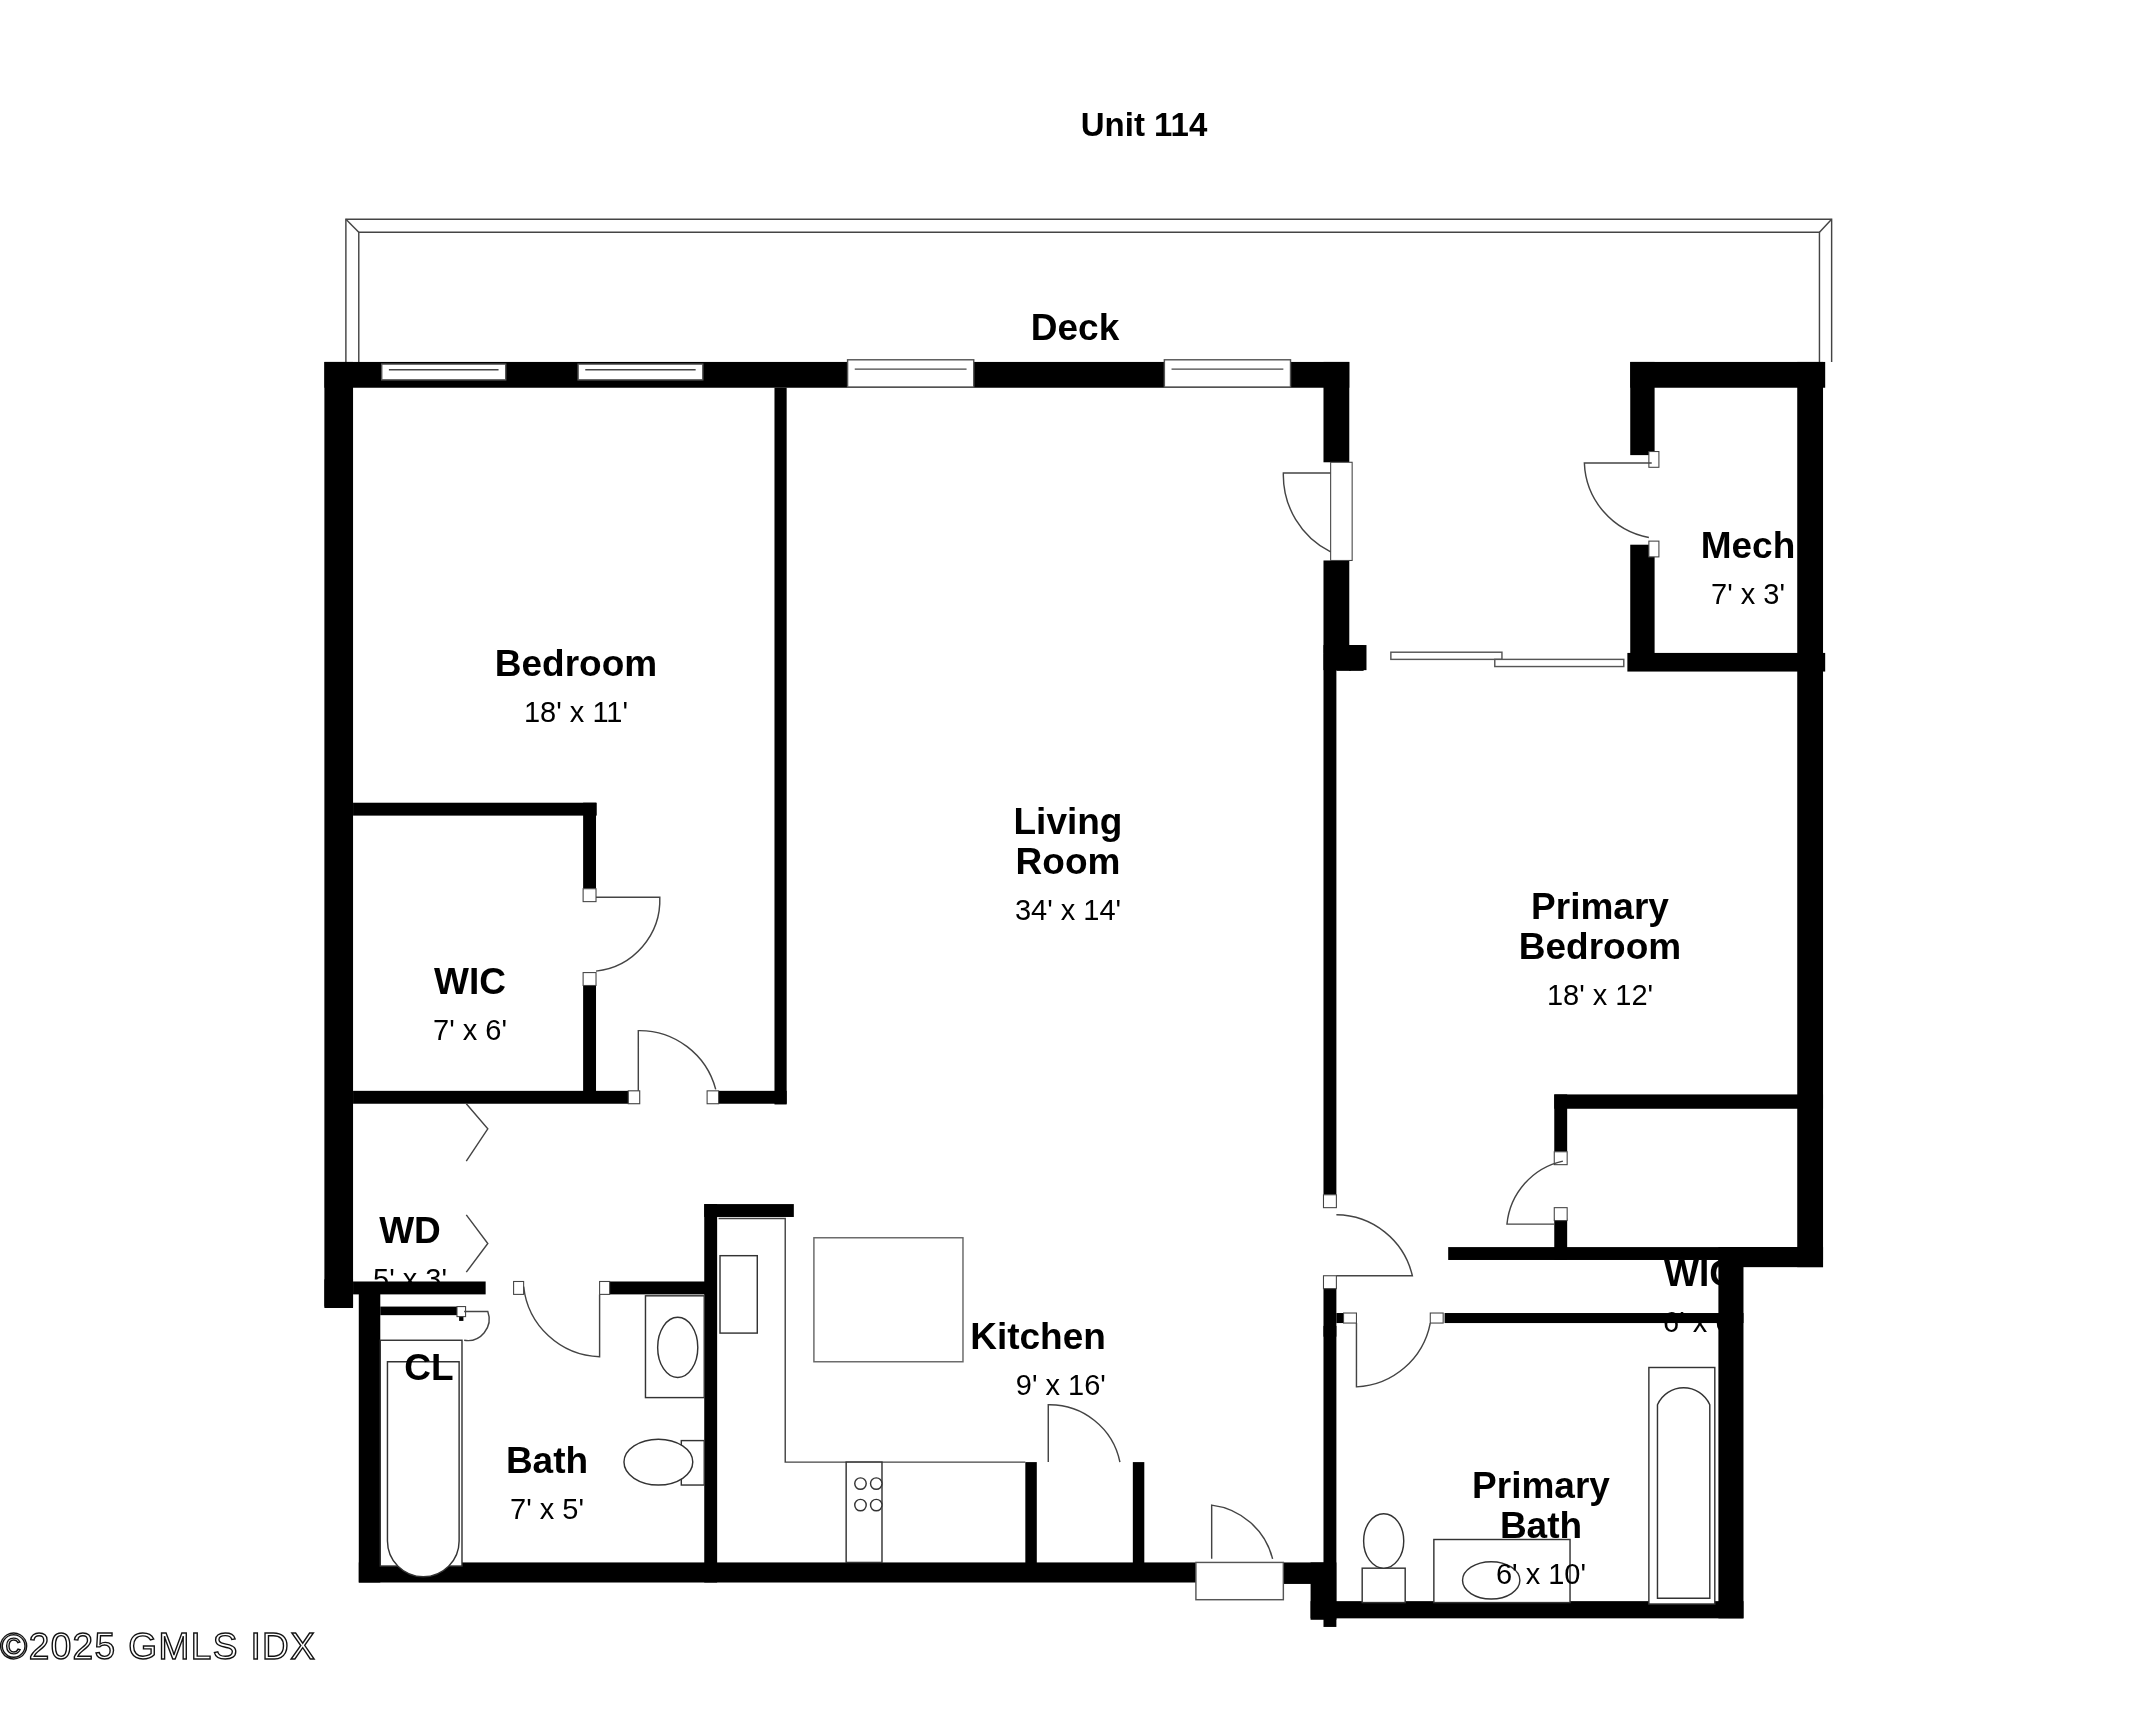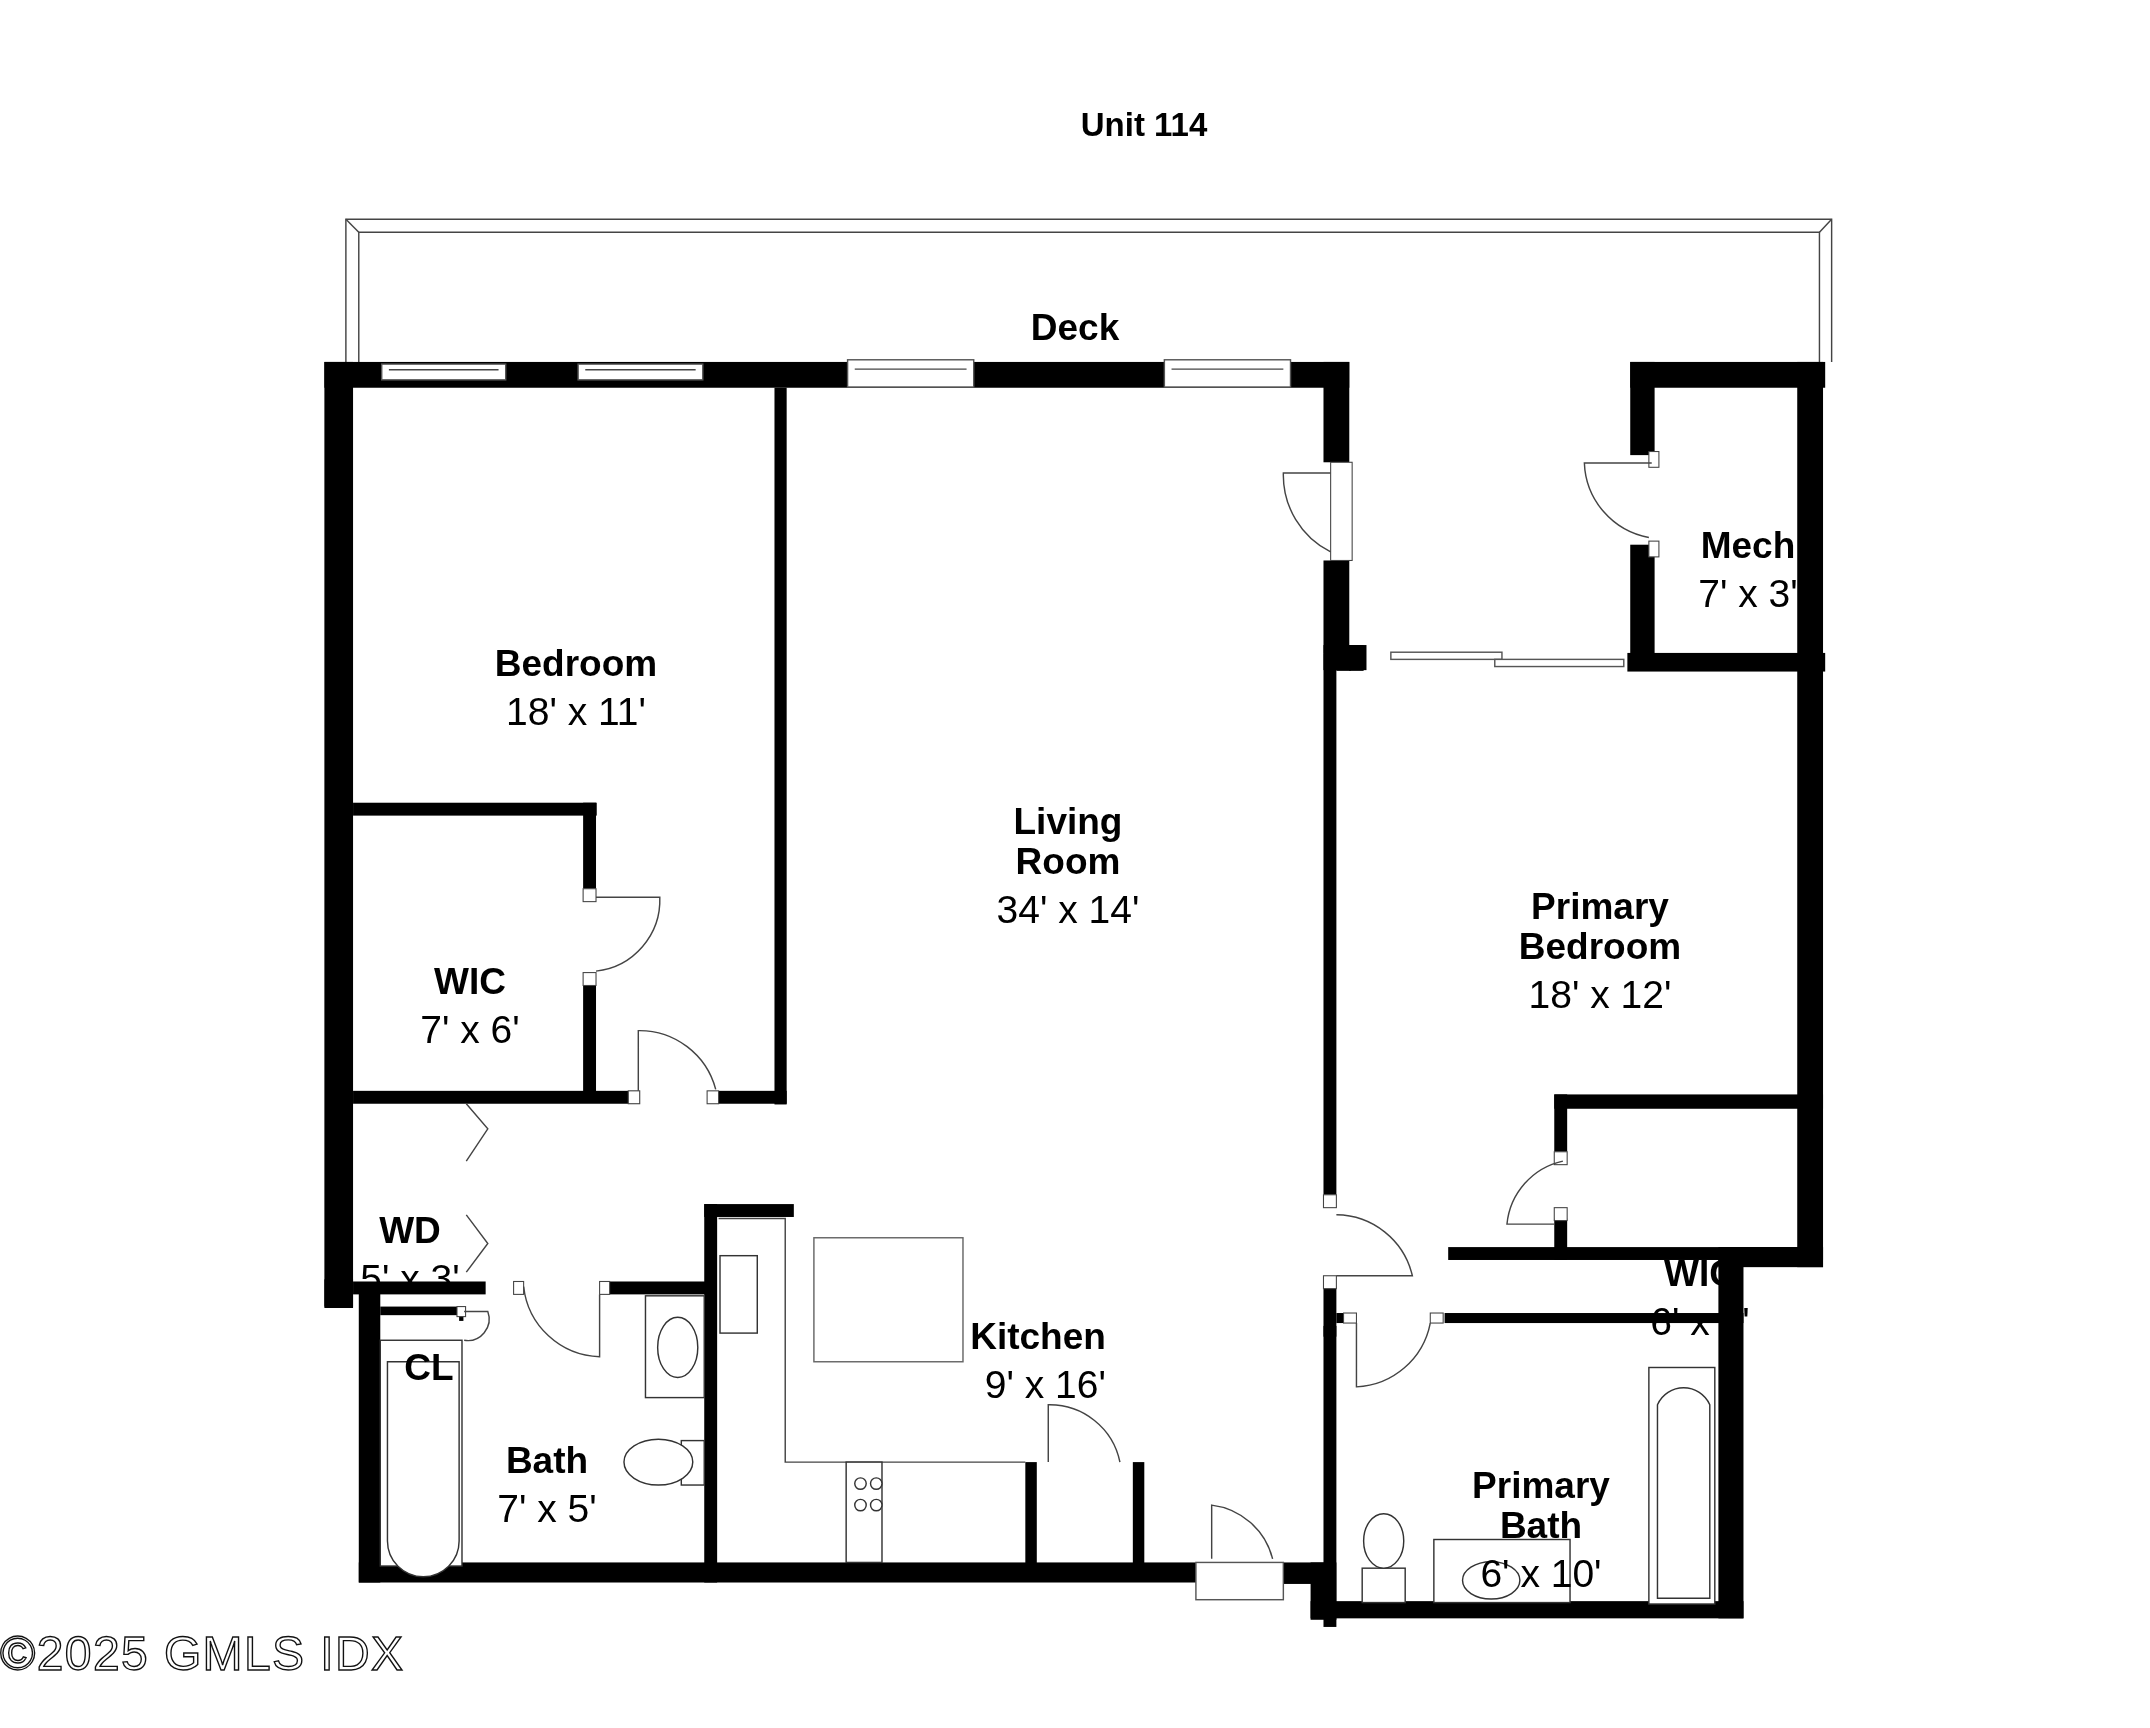--- a/index.html
+++ b/index.html
@@ -5,23 +5,23 @@
   html, body { margin: 0; padding: 0; background: #ffffff; }
   body { width: 2151px; height: 1728px; position: relative; overflow: hidden; font-family: "Liberation Sans", sans-serif; }
   #plan { position: absolute; left: 0; top: 0; width: 2151px; height: 1728px; }
   .wall { fill: #000000; }
   .thin { fill: #ffffff; stroke: #555555; stroke-width: 2; }
   .line { fill: none; stroke: #444444; stroke-width: 2; }
   .jamb { fill: #ffffff; stroke: #444444; stroke-width: 1.5; }
   .fixture { fill: #ffffff; stroke: #333333; stroke-width: 2; }
   .lbl { position: absolute; text-align: center; color: #000; white-space: pre-line; transform: translateX(-50%); }
   .lbl .name { font-weight: bold; font-size: 37px; line-height: 40px; display: block; margin-top: 38px; }
-  .lbl .dim { font-size: 39px; line-height: 32px; display: block; }
+  .lbl .dim { font-size: 29px; line-height: 32px; display: block; }
   .title { position: absolute; left: 1144px; top: 106px; transform: translateX(-50%); font-weight: bold; font-size: 33px; }
-  .watermark { position: absolute; left: 0px; top: 1626px; font-size: 48px; letter-spacing: 1.4px; color: transparent; -webkit-text-stroke: 1.4px #111; font-family: "Liberation Sans", sans-serif; }
+  .watermark { position: absolute; left: 0px; top: 1626px; font-size: 37px; letter-spacing: 1.4px; color: transparent; -webkit-text-stroke: 1.4px #111; font-family: "Liberation Sans", sans-serif; }
 </style>
 </head>
 <body>
 
 <svg id="plan" viewBox="0 0 3000 2411" xmlns="http://www.w3.org/2000/svg">
 
   <g>
     <polyline class="line" points="482,505 482,306 2555,306 2555,505"></polyline>
     <polyline class="line" points="500,505 500,324 2538,324 2538,505"></polyline>
     <line class="line" x1="482" y1="306" x2="500" y2="324"></line>

